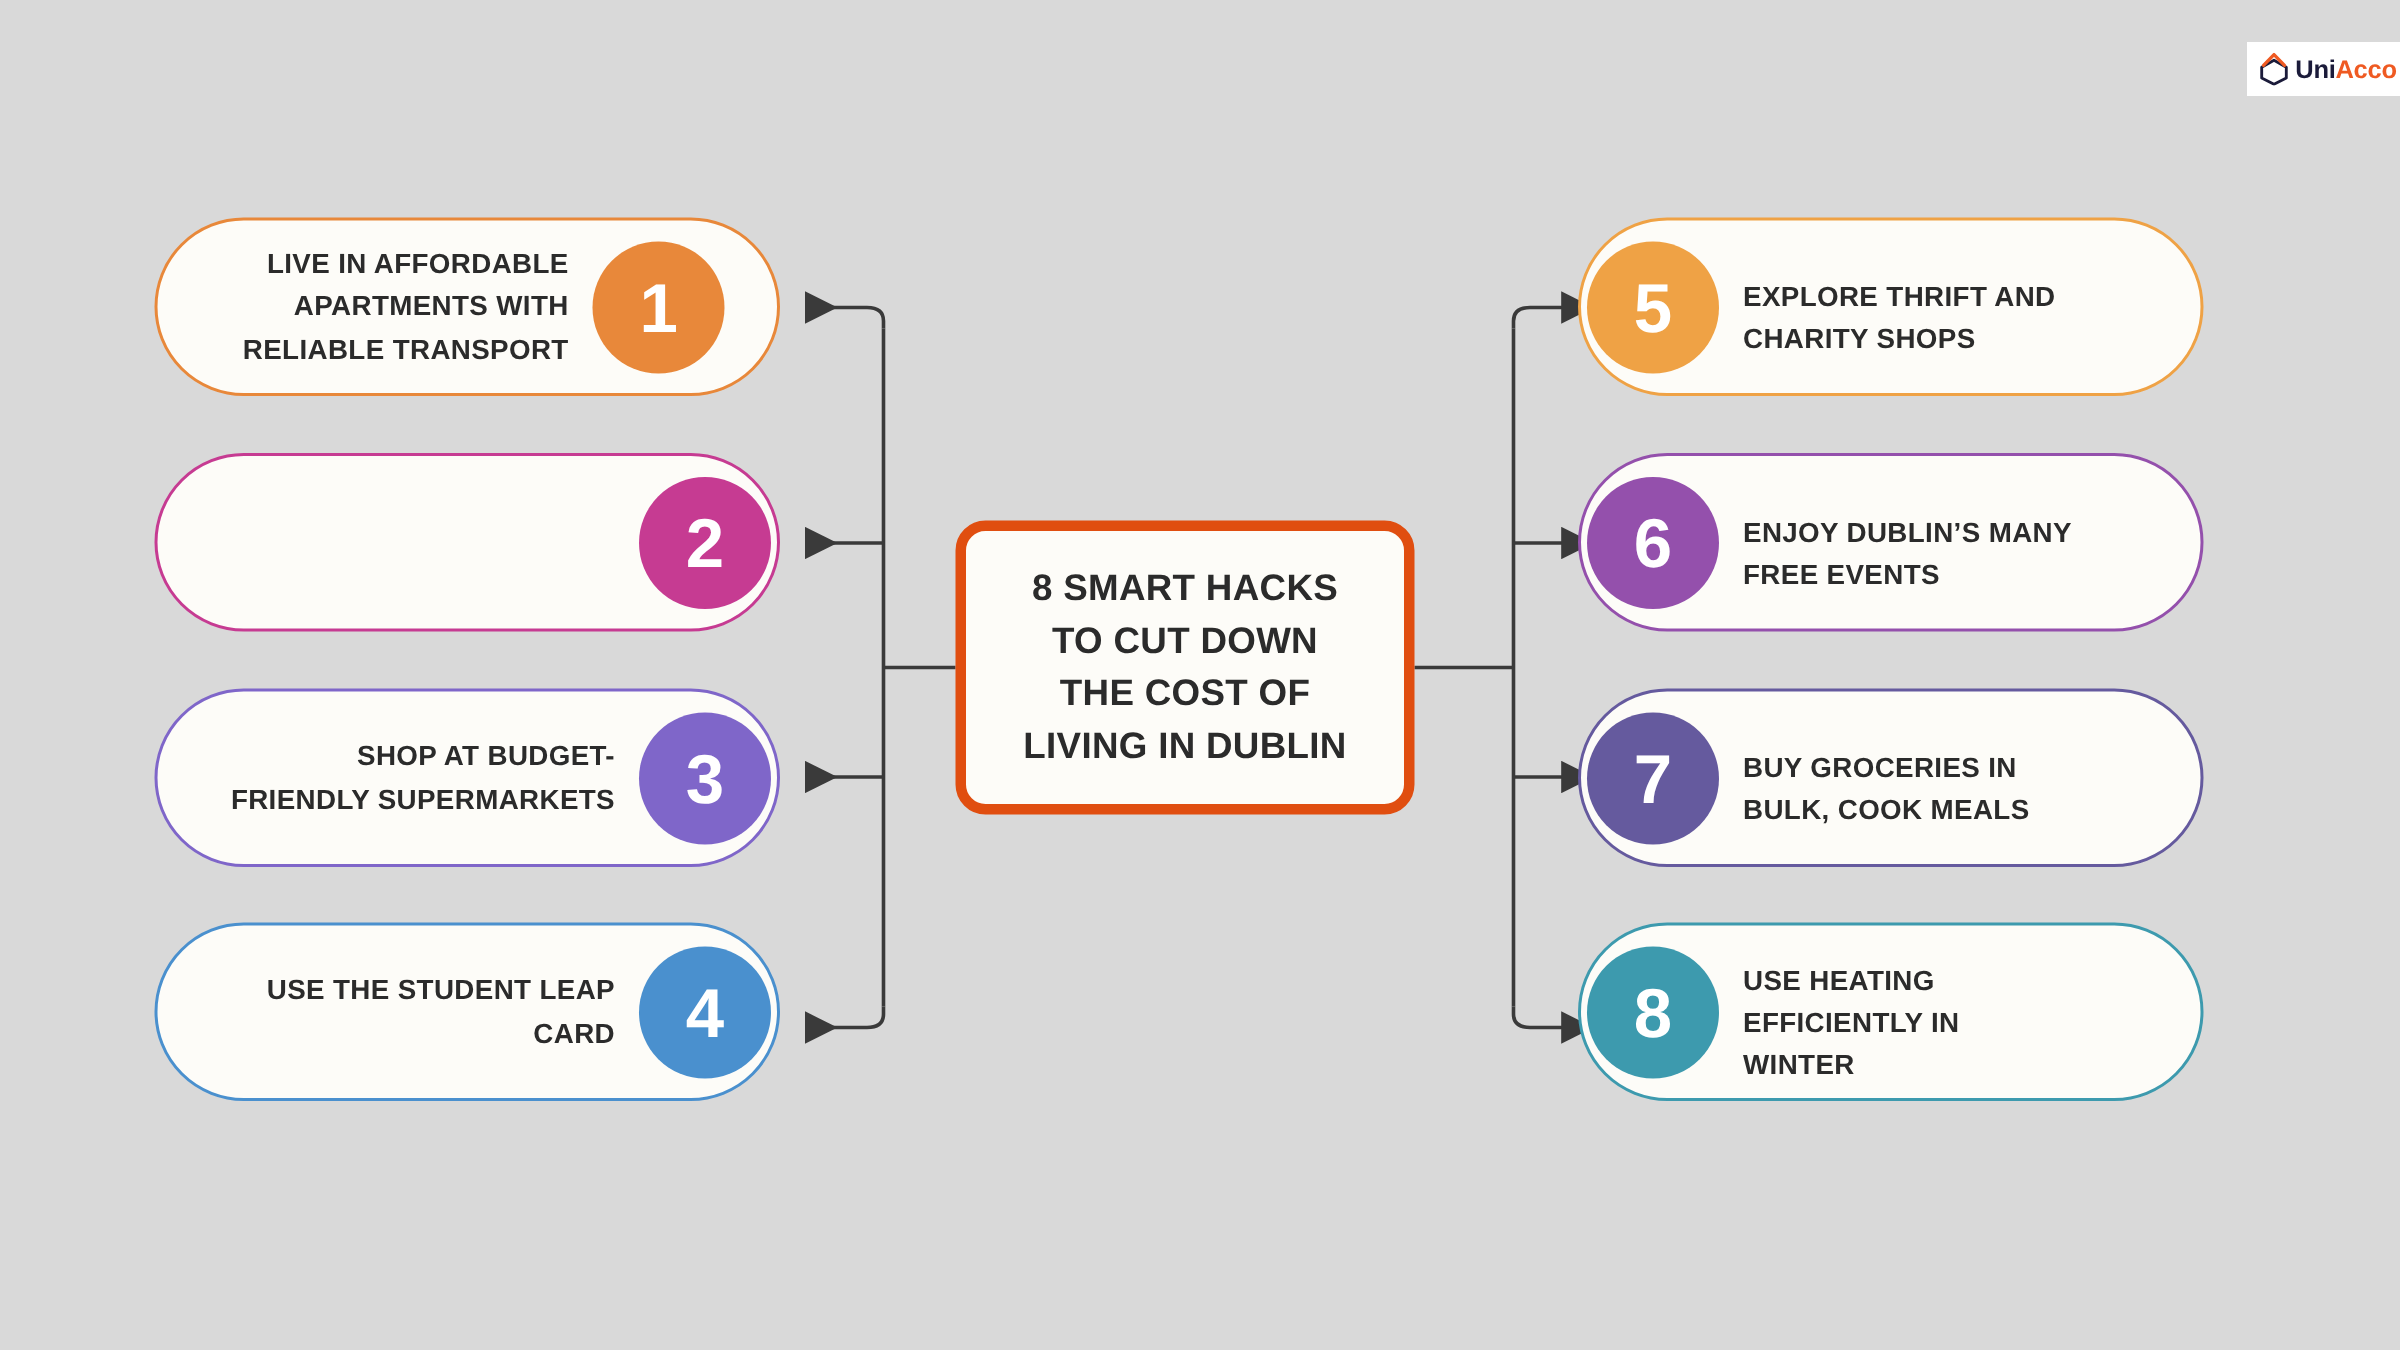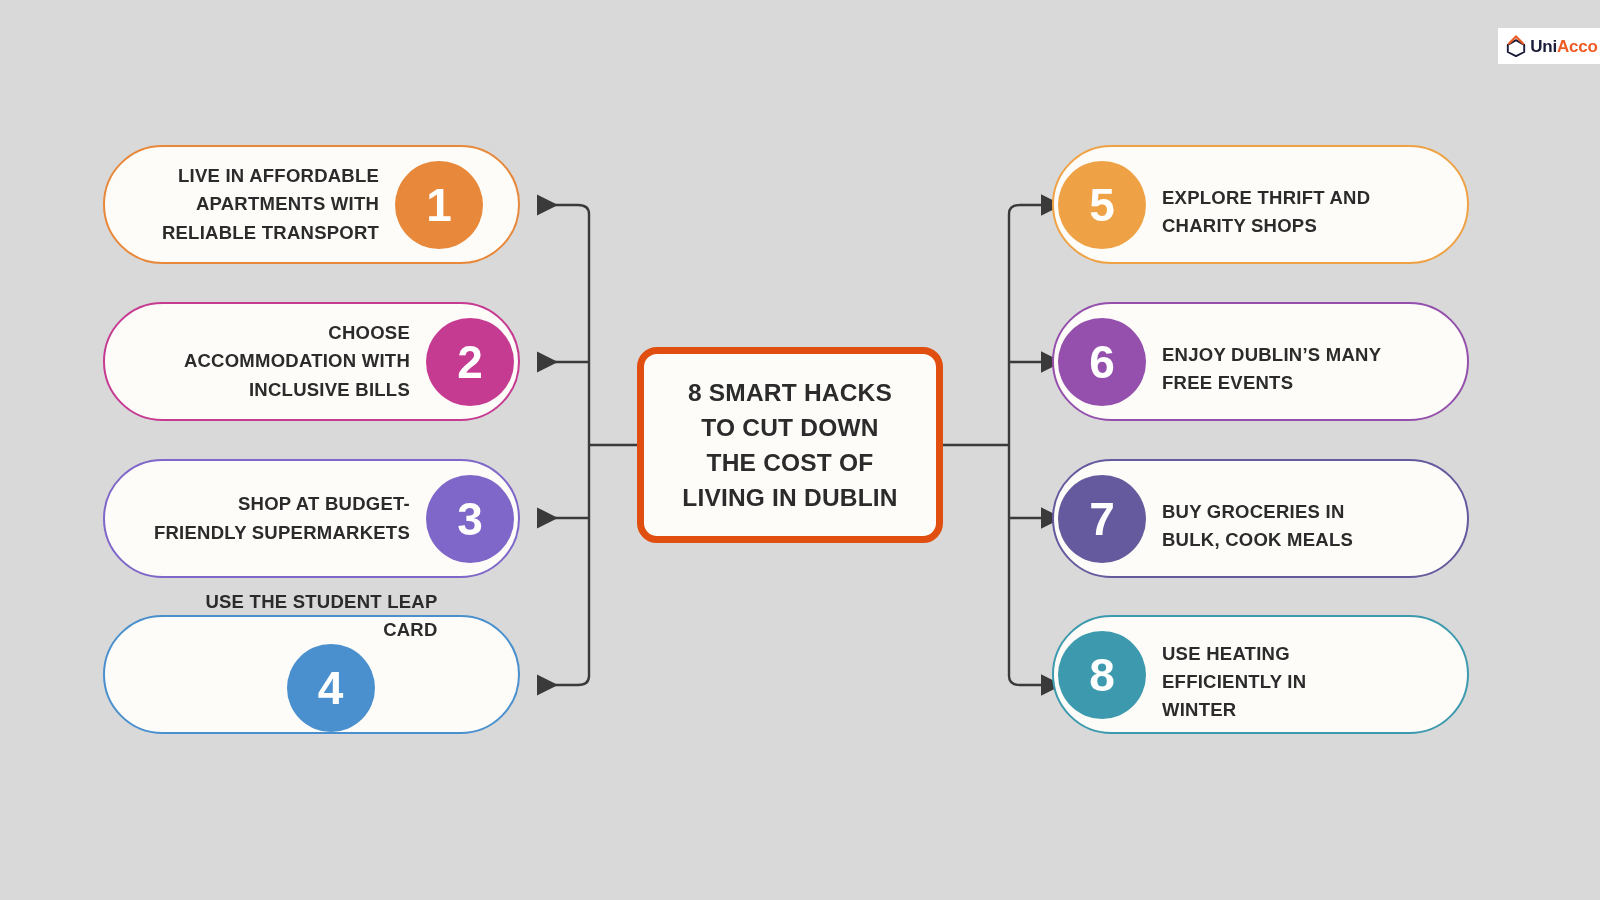--- a/index.html
+++ b/index.html
@@ -162,28 +162,27 @@
 
 <div class="centre-node" style="border-color: rgb(224, 78, 16); background: rgb(253, 252, 248);">
   <div class="title">8 SMART HACKS<br>TO CUT DOWN<br>THE COST OF<br>LIVING IN DUBLIN</div>
 </div>
 
 <div class="card left row0" style="border-color: rgb(232, 136, 58); justify-content: center;">
   <div class="card-text">LIVE IN AFFORDABLE<br>APARTMENTS WITH<br>RELIABLE TRANSPORT</div>
   <div class="badge" style="background: rgb(232, 136, 58);">1</div>
 </div>
 <div class="card left row1" style="border-color: rgb(198, 59, 146);">
-  <div class="card-text">CHOOSE<br>ACCOMMODATION WITH<br>INCLUSIVE BILLS</div>
   <div class="badge" style="background: rgb(198, 59, 146);">2</div>
 </div>
 <div class="card left row2" style="border-color: rgb(127, 102, 201);">
   <div class="card-text">SHOP AT BUDGET-<br>FRIENDLY SUPERMARKETS</div>
   <div class="badge" style="background: rgb(127, 102, 201);">3</div>
 </div>
-<div class="card left row3" style="border-color: rgb(74, 144, 206); flex-direction: column;">
+<div class="card left row3" style="border-color: rgb(74, 144, 206);">
   <div class="card-text">USE THE STUDENT LEAP<br>CARD</div>
   <div class="badge" style="background: rgb(74, 144, 206);">4</div>
 </div>
 
 <div class="card right row0" style="border-color: rgb(239, 162, 69);">
   <div class="badge" style="background: rgb(239, 162, 69);">5</div>
   <div class="card-text">EXPLORE THRIFT AND<br>CHARITY SHOPS</div>
 </div>
 <div class="card right row1" style="border-color: rgb(148, 80, 172);">
   <div class="badge" style="background: rgb(148, 80, 172);">6</div>

